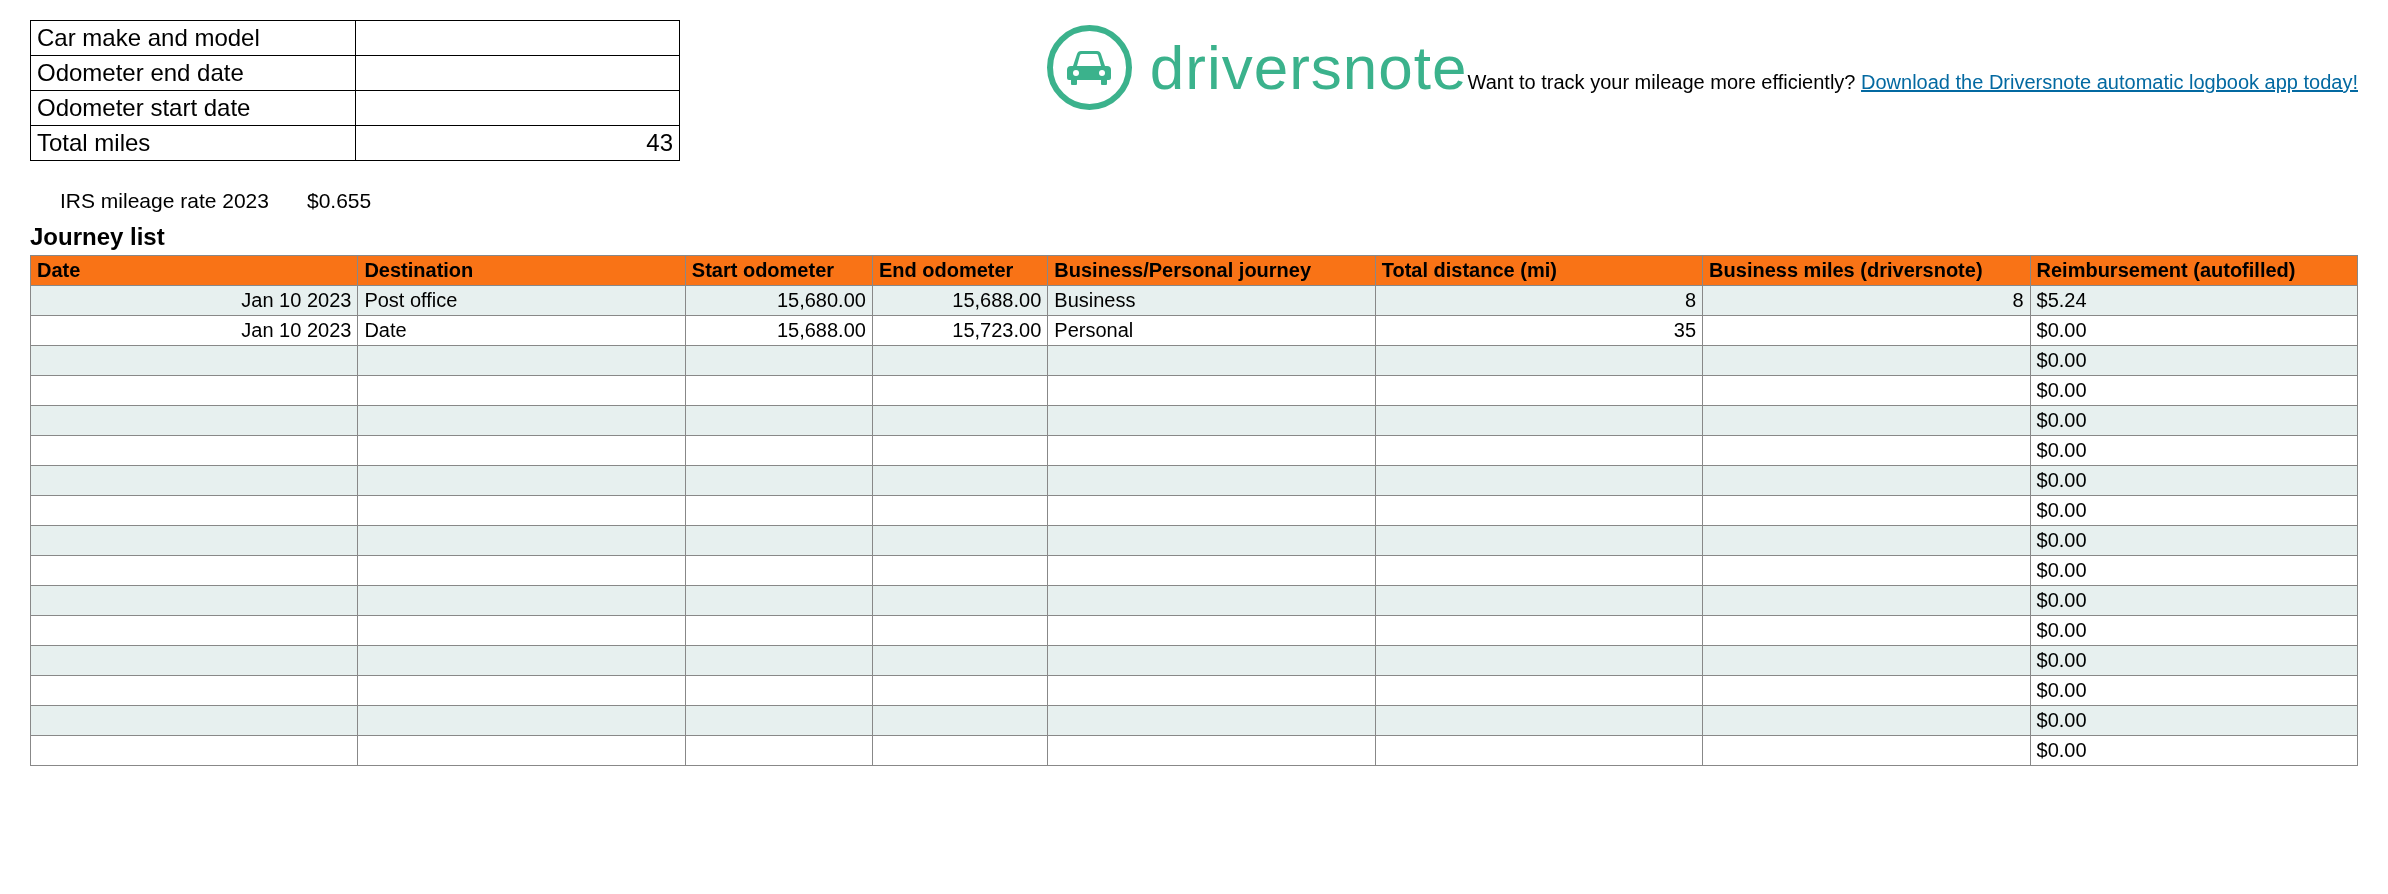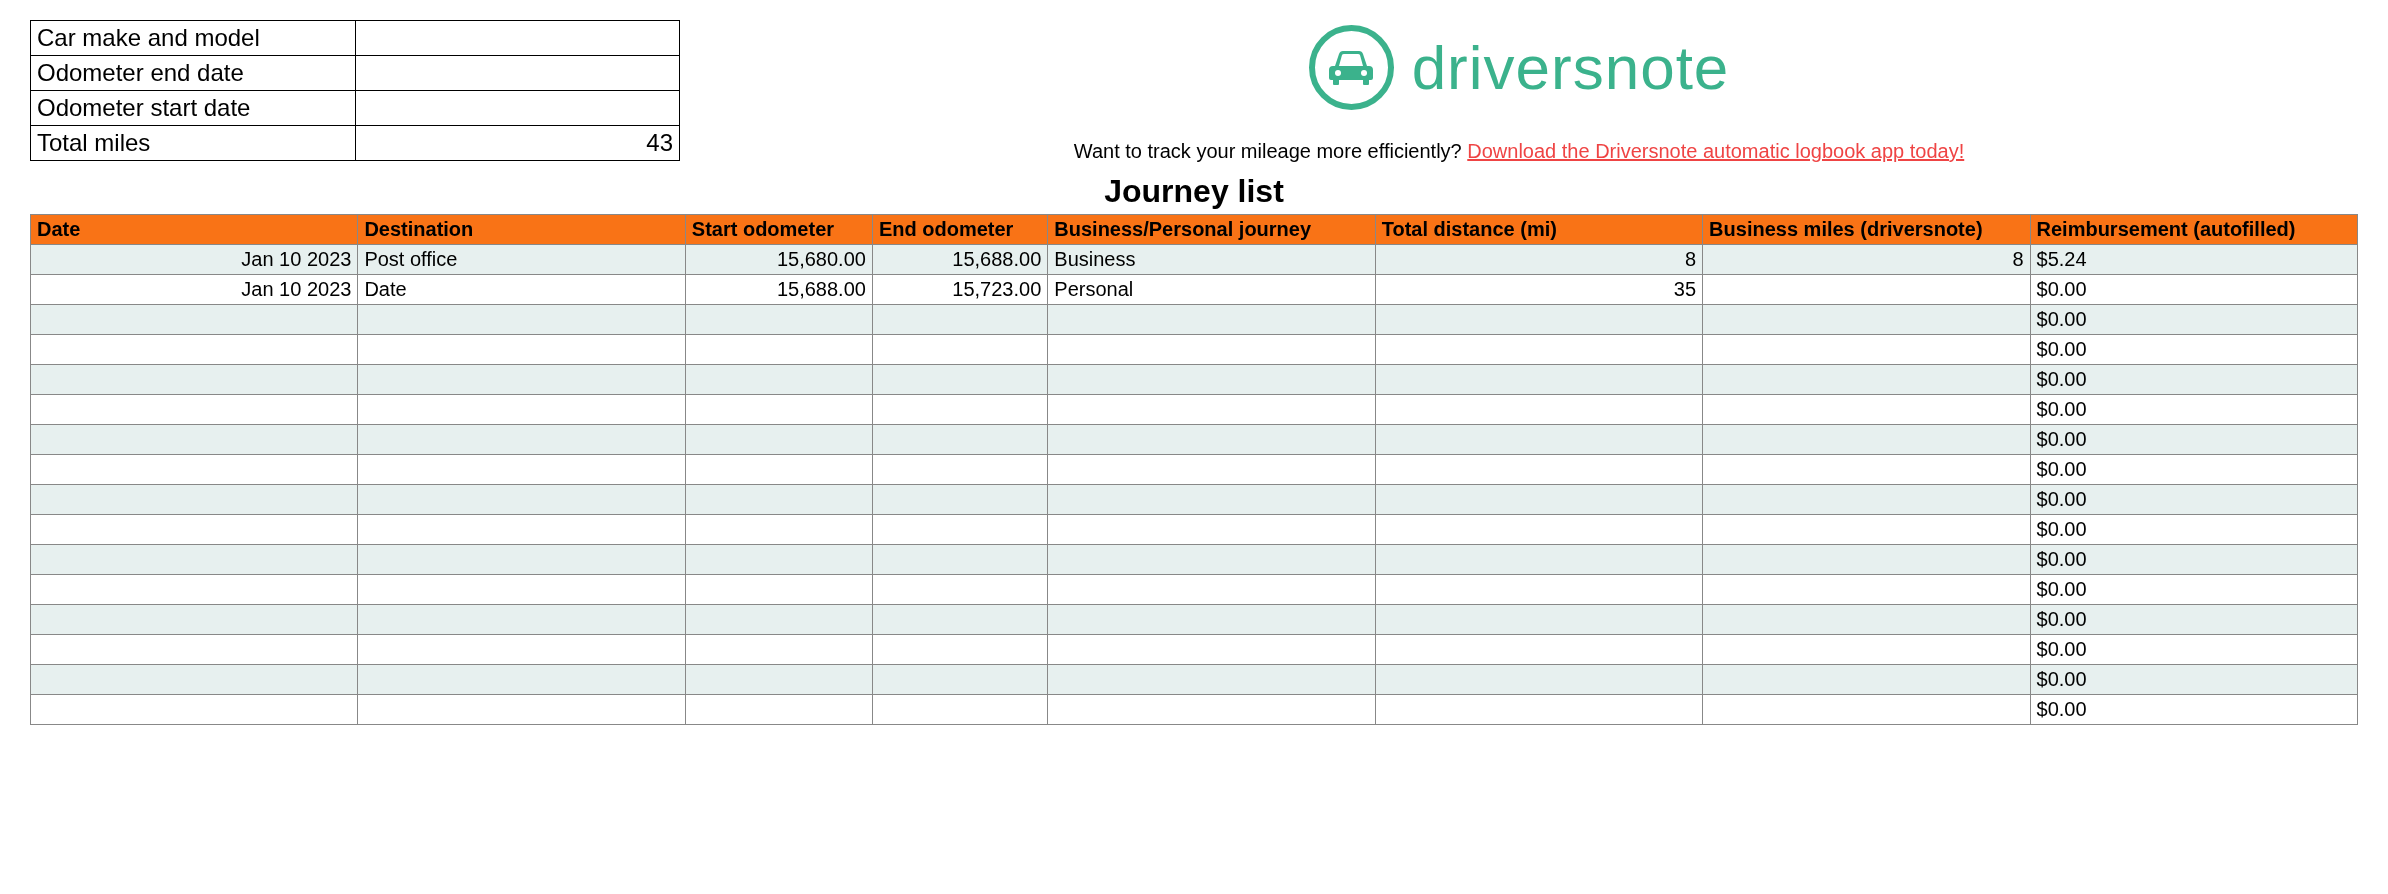--- a/index.html
+++ b/index.html
@@ -10,21 +10,21 @@
       font-size: 20px;
       color: #000;
     }
     .top-section {
       display: flex;
       justify-content: space-between;
       align-items: flex-start;
       margin-bottom: 10px;
     }
     .summary-col { flex: 0 0 auto; }
-    .logo-col { flex: 1; display: flex; flex-direction: column; align-items: center; padding-top: 5px; justify-content: flex-end; }
+    .logo-col { flex: 1; display: flex; align-items: center; padding-top: 5px; justify-content: flex-end; }
     .summary-table {
       border-collapse: collapse;
       width: 650px;
     }
     .summary-table td {
       border: 1px solid #000;
       padding: 3px 6px;
       font-size: 24px;
     }
     .summary-table td:first-child { width: 325px; }
@@ -54,24 +54,23 @@
       font-size: 62px;
       color: #3bb28c;
       letter-spacing: 1px;
       font-weight: 400;
     }
     .promo-text {
       margin-top: 30px;
       font-size: 20px;
       color: #000;
     }
-    .promo-text a { color: #ef4444; text-decoration: underline; }
+    .promo-text a { color: #0369a1; text-decoration: underline; }
     .journey-title {
-      text-align: center;
-      font-size: 32px;
+      font-size: 24px;
       font-weight: bold;
       margin-top: 8px;
       margin-bottom: 4px;
     }
     .journey-table {
       width: 100%;
       border-collapse: collapse;
     }
     .journey-table th, .journey-table td {
       border: 1px solid #888;
@@ -113,20 +112,24 @@
           <tr>
             <td>Odometer start date</td>
             <td></td>
           </tr>
           <tr>
             <td>Total miles</td>
             <td>43</td>
           </tr>
         </tbody>
     </table>
+    <div class="rate-row">
+      <span>IRS mileage rate 2023</span>
+      <span>$0.655</span>
+    </div>
   </div>
   <div class="logo-col">
     <div class="logo">
       <div class="logo-icon">
         <svg width="52" height="40" viewBox="0 0 52 40">
           <path d="M10 18 L14 6 Q15 3 18 3 L34 3 Q37 3 38 6 L42 18 L44 18 Q48 18 48 22 L48 30 Q48 32 46 32 L44 32 L44 36 Q44 37 43 37 L39 37 Q38 37 38 36 L38 32 L14 32 L14 36 Q14 37 13 37 L9 37 Q8 37 8 36 L8 32 L6 32 Q4 32 4 30 L4 22 Q4 18 8 18 Z" fill="#3bb28c"></path>
           <circle cx="13" cy="25" r="3" fill="#fff"></circle>
           <circle cx="39" cy="25" r="3" fill="#fff"></circle>
           <path d="M14 18 L17 7 Q17.5 6 19 6 L33 6 Q34.5 6 35 7 L38 18 Z" fill="#fff"></path>
         </svg>

